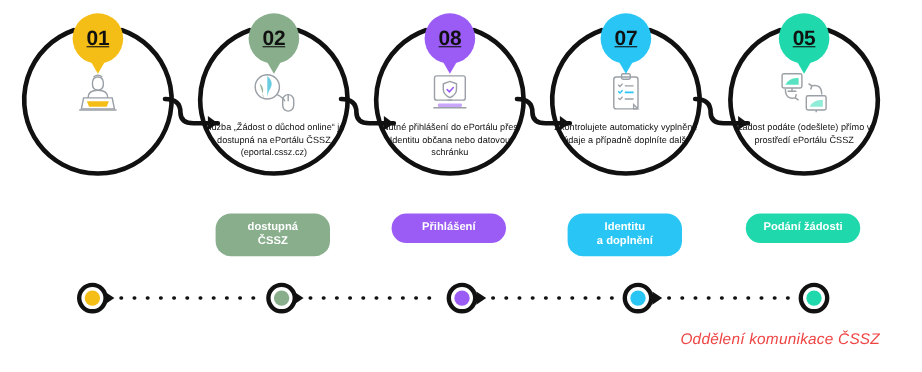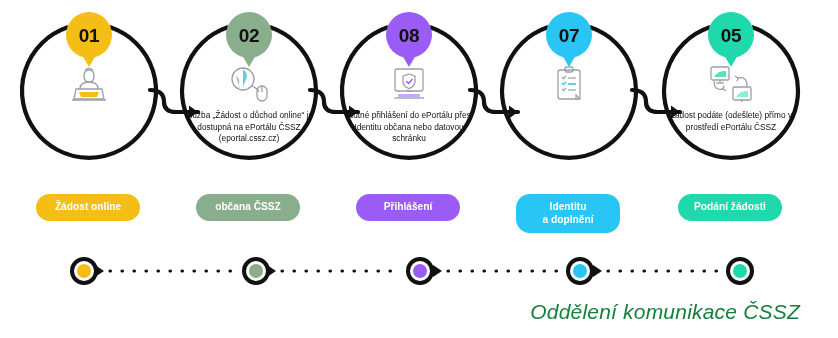--- a/index.html
+++ b/index.html
@@ -42,21 +42,21 @@
     content:"";position:absolute;left:50%;bottom:-9px;
     transform:translateX(-50%);
     width:0;height:0;
     border-left:7px solid transparent;
     border-right:7px solid transparent;
     border-top:12px solid currentColor;
   }
   .badge-num{
     font-size:19px;font-weight:bold;color:#111111;
     letter-spacing:-0.3px;line-height:1;
-    position:relative;z-index:2;
+    position:relative;z-index:2;text-decoration:underline;
   }
 
   .icon-box{
     position:absolute;left:0;top:44px;width:146px;height:44px;
     display:flex;align-items:center;justify-content:center;
     z-index:3;
   }
 
   .step-text{
     position:absolute;left:6px;top:92px;width:134px;
@@ -81,22 +81,22 @@
   }
 
   .timeline{
     position:absolute;left:0;top:248px;width:838px;height:46px;
   }
   .timeline-svg{position:absolute;left:0;top:0;}
 
   .signature{
     position:absolute;right:38px;top:300px;
     font-style:italic;
-    font-size:21px;
-    color:#15803d;
+    font-size:14px;
+    color:#ef4444;
     letter-spacing:0.2px;
   }
 </style>
 </head>
 <body>
 
 <div id="infographic">
 
   <div class="steps-row">
 
@@ -112,21 +112,20 @@
           <svg width="40" height="38" viewBox="0 0 40 38">
             <path d="M15 11 q0-6 5-6 q5 0 5 6 q0 6-5 6 q-5 0-5-6z" fill="none" stroke="#9AA0A6" stroke-width="1.3"></path>
             <path d="M16 5 q4-3 8 0" fill="none" stroke="#9AA0A6" stroke-width="1.3"></path>
             <path d="M11 24 q0-7 9-7 q9 0 9 7" fill="none" stroke="#9AA0A6" stroke-width="1.3"></path>
             <path d="M7 24 L33 24 L35 34 L5 34 Z" fill="none" stroke="#9AA0A6" stroke-width="1.3"></path>
             <path d="M10 27 L30 27 L28 32 L12 32 Z" fill="#F5BE16"></path>
             <line x1="3" y1="35" x2="37" y2="35" stroke="#9AA0A6" stroke-width="1.3"></line>
           </svg>
         </div>
       </div>
-      <div class="pill" style="background:#F5BE16;">Žádost online</div>
     </div>
 
     <div class="step step-1">
       <div class="ring-wrap">
         <svg class="ring-svg" viewBox="0 0 146 146">
           <path d="M 95 9.5 A 67 67 0 1 1 51 9.5" fill="none" stroke="#111111" stroke-width="4.2" stroke-linecap="round"></path>
         </svg>
         <div class="badge" style="background:#88AE8C;color:#88AE8C;">
           <span class="badge-num">02</span>
         </div>
@@ -138,21 +137,21 @@
             <path d="M24 20 q6 3 7 6" fill="none" stroke="#9AA0A6" stroke-width="1.3"></path>
             <rect x="29" y="20" width="10" height="15" rx="5" fill="none" stroke="#9AA0A6" stroke-width="1.3"></rect>
             <line x1="34" y1="20" x2="34" y2="26" stroke="#9AA0A6" stroke-width="1.3"></line>
           </svg>
         </div>
         <div class="step-text">Služba „Žádost o důchod
 online“ je dostupná na
 ePortálu ČSSZ
 (eportal.cssz.cz)</div>
       </div>
-      <div class="pill" style="background:#88AE8C;">občana ČSSZ</div>
+      <div class="pill" style="background:#88AE8C;">dostupná ČSSZ</div>
     </div>
 
     <div class="step step-2">
       <div class="ring-wrap">
         <svg class="ring-svg" viewBox="0 0 146 146">
           <path d="M 95 9.5 A 67 67 0 1 1 51 9.5" fill="none" stroke="#111111" stroke-width="4.2" stroke-linecap="round"></path>
         </svg>
         <div class="badge" style="background:#9B5CF6;color:#9B5CF6;">
           <span class="badge-num">08</span>
         </div>
@@ -188,20 +187,23 @@
             <rect x="13" y="2" width="8" height="5" rx="1.6" fill="none" stroke="#9AA0A6" stroke-width="1.3"></rect>
             <line x1="16" y1="13" x2="24" y2="13" stroke="#9AA0A6" stroke-width="1.2"></line>
             <line x1="16" y1="19" x2="24" y2="19" stroke="#29C6F5" stroke-width="1.5"></line>
             <line x1="16" y1="25" x2="24" y2="25" stroke="#9AA0A6" stroke-width="1.2"></line>
             <path d="M10 12 l1.6 1.6 l2.4-2.6" fill="none" stroke="#9AA0A6" stroke-width="1.2"></path>
             <path d="M10 18 l1.6 1.6 l2.4-2.6" fill="none" stroke="#29C6F5" stroke-width="1.3"></path>
             <path d="M10 24 l1.6 1.6 l2.4-2.6" fill="none" stroke="#9AA0A6" stroke-width="1.2"></path>
             <path d="M24 30 l4 4 h-4z" fill="none" stroke="#9AA0A6" stroke-width="1.2"></path>
           </svg>
         </div>
+        <div class="step-text">Zkontrolujete automaticky
+vyplněné údaje a případně
+doplníte další</div>
       </div>
       <div class="pill" style="background:#29C6F5;">Identitu
 a doplnění</div>
     </div>
 
     <div class="step step-4">
       <div class="ring-wrap">
         <svg class="ring-svg" viewBox="0 0 146 146">
           <path d="M 95 9.5 A 67 67 0 1 1 51 9.5" fill="none" stroke="#111111" stroke-width="4.2" stroke-linecap="round"></path>
         </svg>

